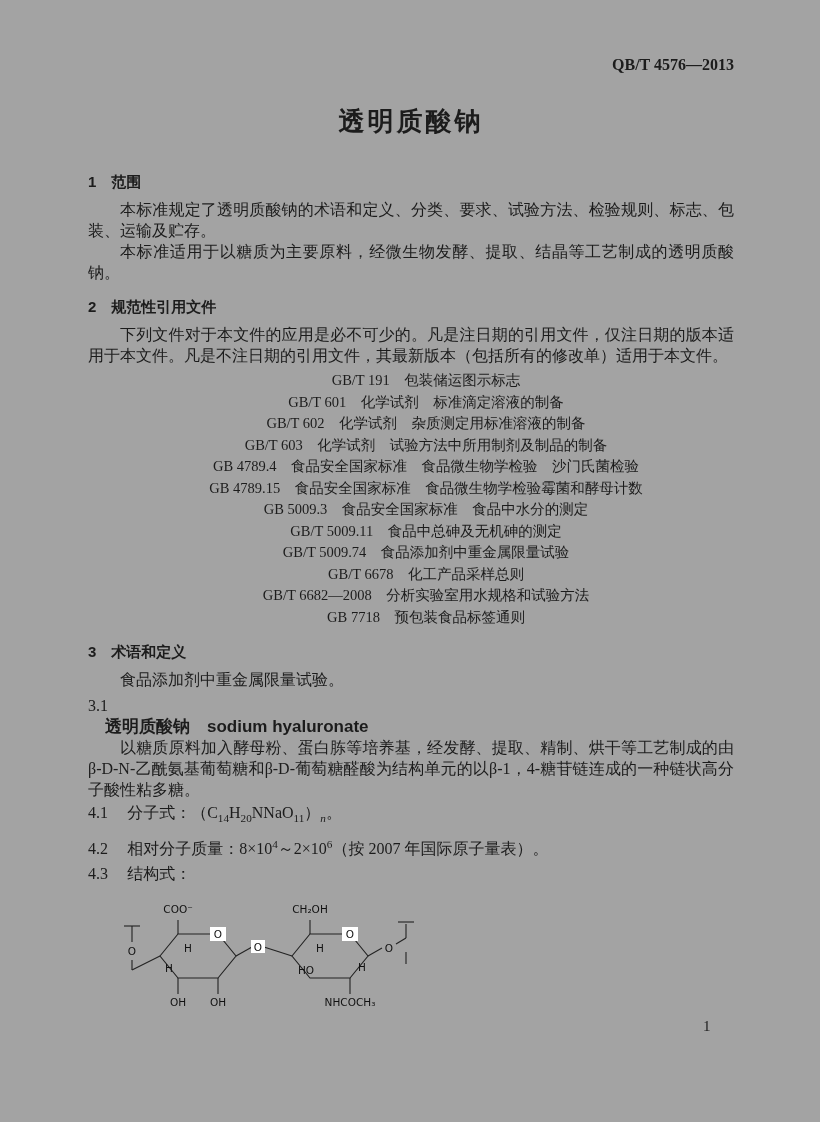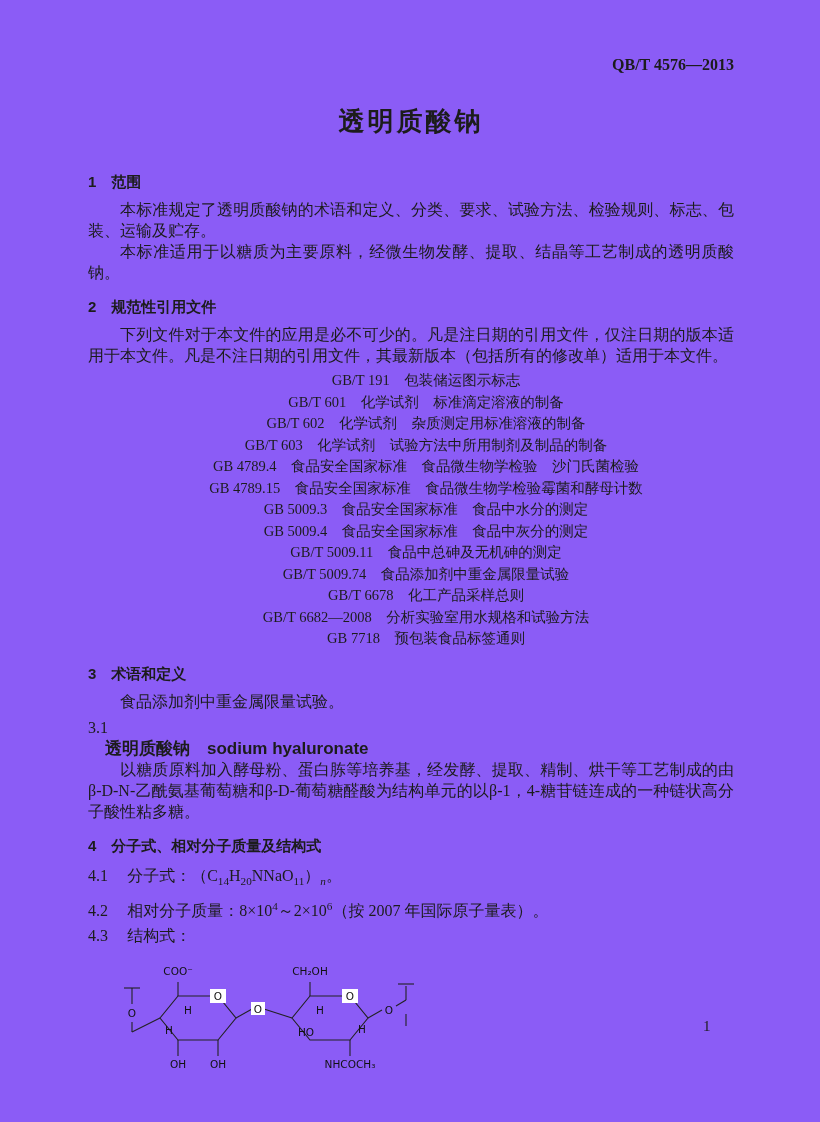--- a/index.html
+++ b/index.html
@@ -1,17 +1,17 @@
 <!DOCTYPE html>
 <html><head>
 <meta charset="utf-8">
 <style>
   html,body { margin:0; padding:0; background:#888; }
   .page {
-    width:820px; height:1122px; background:#8b5cf6; position:relative;
+    width:820px; height:1122px; background:#a3a3a3; position:relative;
     margin:0 auto; overflow:hidden;
     font-family:"Liberation Serif","DejaVu Sans",serif;
     color:#1c1c1c;
   }
   .content { padding:56px 86px 0 88px; }
   .doc-number {
     text-align:right; font-weight:bold; font-size:16px;
     font-family:"Liberation Serif","DejaVu Sans",serif;
   }
   h1.title {
@@ -63,35 +63,33 @@
     <h2 class="sec">2　规范性引用文件</h2>
     <p class="indent">下列文件对于本文件的应用是必不可少的。凡是注日期的引用文件，仅注日期的版本适用于本文件。凡是不注日期的引用文件，其最新版本（包括所有的修改单）适用于本文件。</p>
     <ul class="refs">
       <li>GB/T 191　包装储运图示标志</li>
       <li>GB/T 601　化学试剂　标准滴定溶液的制备</li>
       <li>GB/T 602　化学试剂　杂质测定用标准溶液的制备</li>
       <li>GB/T 603　化学试剂　试验方法中所用制剂及制品的制备</li>
       <li>GB 4789.4　食品安全国家标准　食品微生物学检验　沙门氏菌检验</li>
       <li>GB 4789.15　食品安全国家标准　食品微生物学检验霉菌和酵母计数</li>
       <li>GB 5009.3　食品安全国家标准　食品中水分的测定</li>
-      <li>GB 5009.4　食品安全国家标准　食品中灰分的测定</li>
       <li>GB/T 5009.11　食品中总砷及无机砷的测定</li>
       <li>GB/T 5009.74　食品添加剂中重金属限量试验</li>
       <li>GB/T 6678　化工产品采样总则</li>
       <li>GB/T 6682—2008　分析实验室用水规格和试验方法</li>
       <li>GB 7718　预包装食品标签通则</li>
     </ul>
 
     <h2 class="sec">3　术语和定义</h2>
     <p class="indent">食品添加剂中重金属限量试验。</p>
     <p class="clause-num">3.1</p>
     <p class="term">透明质酸钠　sodium hyaluronate</p>
     <p class="indent">以糖质原料加入酵母粉、蛋白胨等培养基，经发酵、提取、精制、烘干等工艺制成的由β-D-N-乙酰氨基葡萄糖和β-D-葡萄糖醛酸为结构单元的以β-1，4-糖苷链连成的一种链状高分子酸性粘多糖。</p>
 
-    <h2 class="sec">4　分子式、相对分子质量及结构式</h2>
 
     <p class="clause">
       <span class="cnum">4.1</span><span><span>分子式：（C</span><span class="sub">14</span><span>H</span><span class="sub">20</span><span>NNaO</span><span class="sub">11</span><span>）</span><span class="sub ital">n</span><span>。</span></span>
     </p>
 
     <p class="clause">
       <span class="cnum">4.2</span><span><span>相对分子质量：8×10</span><span class="sup">4</span><span>～2×10</span><span class="sup">6</span><span>（按 2007 年国际原子量表）。</span></span>
     </p>
 
     <p class="clause">

